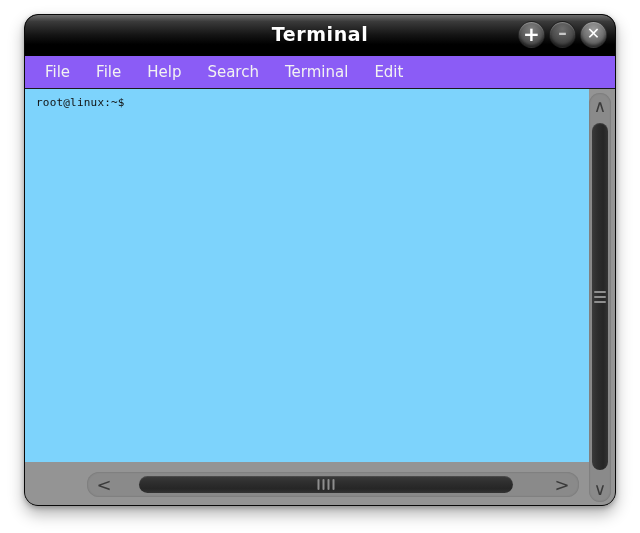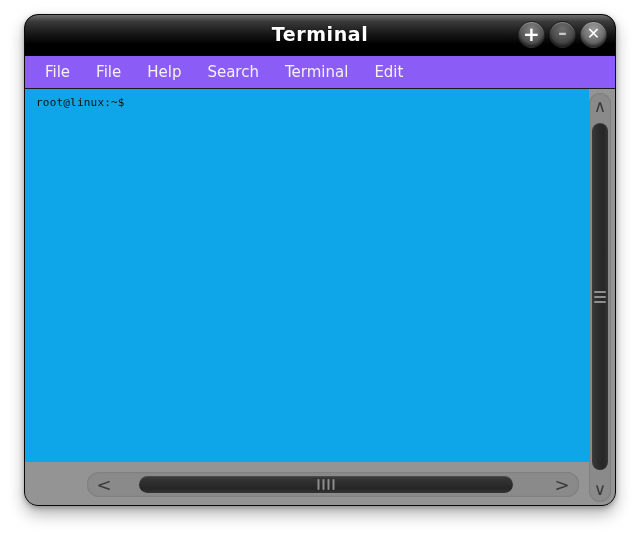--- a/index.html
+++ b/index.html
@@ -135,21 +135,21 @@
   
   #term-canvas {
     position: absolute;
     left: 0;
     top: 0;
     right: 26px;
     bottom: 44px;
     padding: 7px 0 0 11px;
     box-sizing: border-box;
     overflow: hidden;
-    background: #0ea5e9;
+    background: #7dd3fc;
   }
   .term-line {
     color: #111111;
     font-family: "DejaVu Sans Mono", monospace;
     font-size: 11px;
     line-height: 14px;
     white-space: pre;
     letter-spacing: 0.2px;
   }
 

